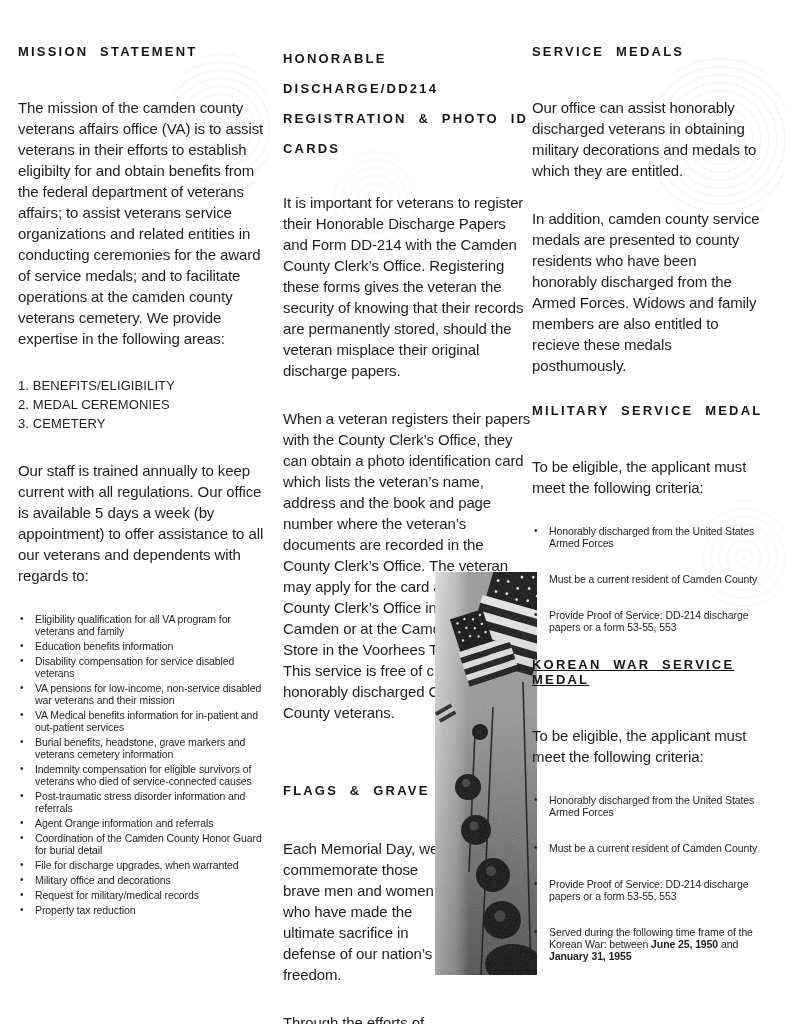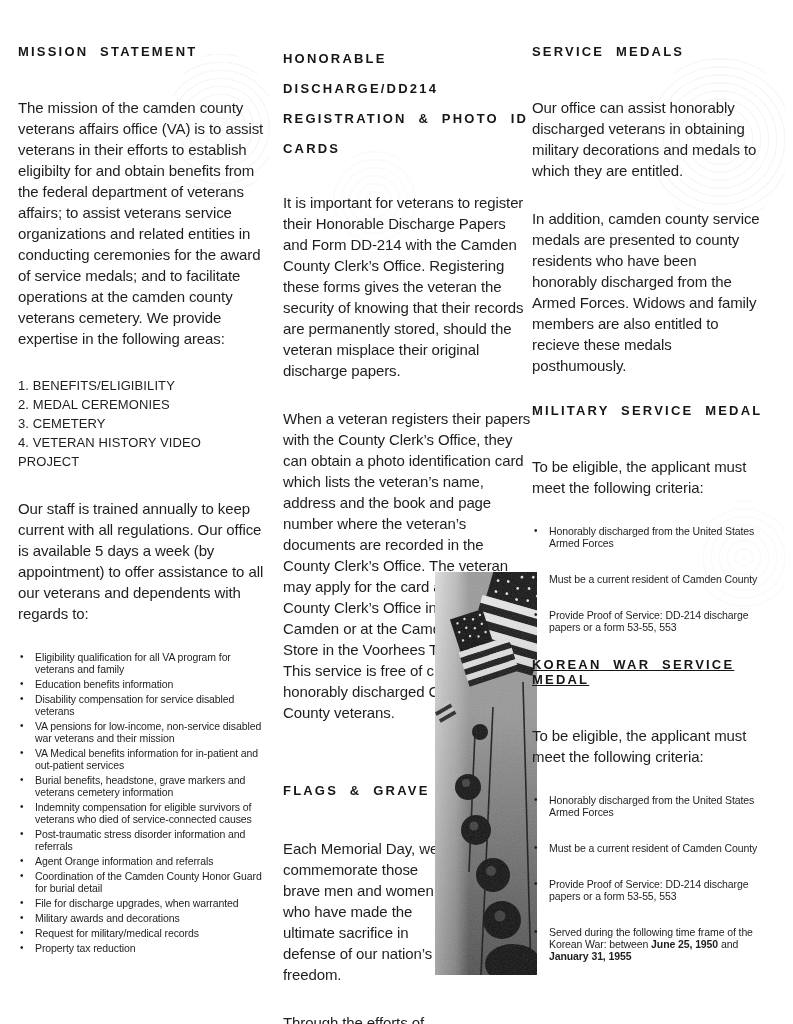--- a/index.html
+++ b/index.html
@@ -74,36 +74,35 @@
   <div class="artifact a3"></div>
   <div class="artifact a4"></div>
 
   <section class="col col-left">
     <h2 class="heading">MISSION STATEMENT</h2>
     <p class="body">The mission of the camden county veterans affairs office (VA) is to assist veterans in their efforts to establish eligibilty for and obtain benefits from the federal department of veterans affairs; to assist veterans service organizations and related entities in conducting ceremonies for the award of service medals; and to facilitate operations at the camden county veterans cemetery. We provide expertise in the following areas:</p>
     <div class="numlist">
       <div>1. BENEFITS/ELIGIBILITY</div>
       <div>2. MEDAL CEREMONIES</div>
       <div>3. CEMETERY</div>
-      <div>4. VETERAN HISTORY VIDEO PROJECT</div>
     </div>
     <p class="body">Our staff is trained annually to keep current with all regulations. Our office is available 5 days a week (by appointment) to offer assistance to all our veterans and dependents with regards to:</p>
     <ul class="bullets tight">
       <li>Eligibility qualification for all VA program for veterans and family</li>
       <li>Education benefits information</li>
       <li>Disability compensation for service disabled veterans</li>
       <li>VA pensions for low-income, non-service disabled war veterans and their mission</li>
       <li>VA Medical benefits information for in-patient and out-patient services</li>
       <li>Burial benefits, headstone, grave markers and veterans cemetery information</li>
       <li>Indemnity compensation for eligible survivors of veterans who died of service-connected causes</li>
       <li>Post-traumatic stress disorder information and referrals</li>
       <li>Agent Orange information and referrals</li>
       <li>Coordination of the Camden County Honor Guard for burial detail</li>
       <li>File for discharge upgrades, when warranted</li>
-      <li>Military awards and decorations</li>
+      <li>Military office and decorations</li>
       <li>Request for military/medical records</li>
       <li>Property tax reduction</li>
     </ul>
   </section>
 
   <section class="col col-mid">
     <h2 class="heading two-line">
       <span class="hl">HONORABLE DISCHARGE/DD214</span>
       <span class="hl">REGISTRATION &amp; PHOTO ID CARDS</span>
     </h2>

